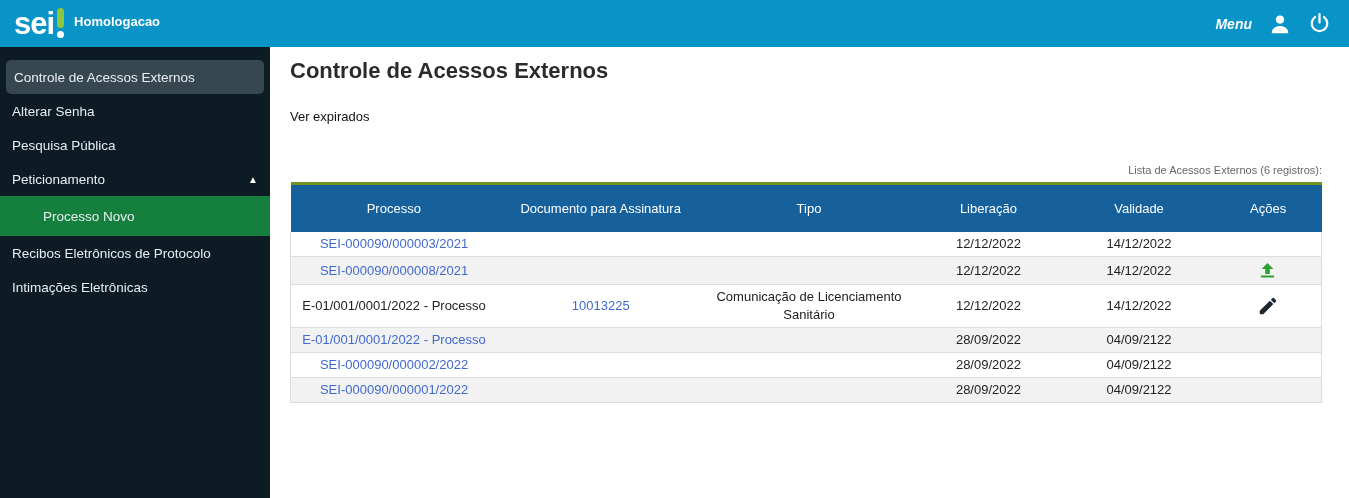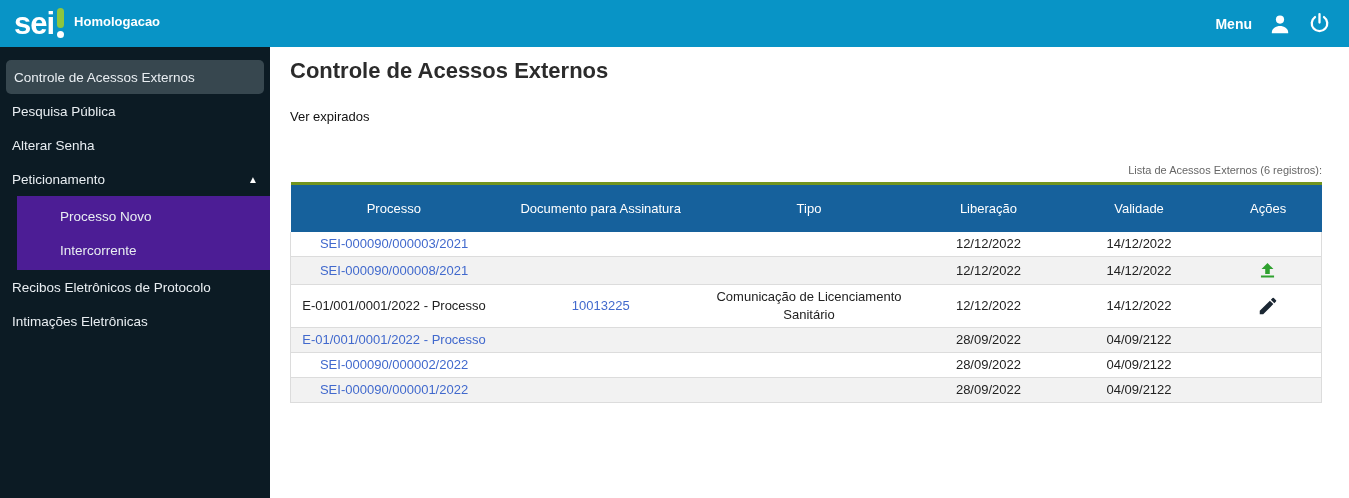--- a/index.html
+++ b/index.html
@@ -12,37 +12,37 @@
   .logo { display:flex; align-items:flex-end; cursor:pointer; }
   .logo-sei { color:#fff; font-weight:bold; font-size:31px; line-height:30px;
               letter-spacing:-1px; }
   .logo-bang { display:inline-flex; flex-direction:column; align-items:center;
                margin-left:3px; margin-bottom:1px; }
   .bang-bar { width:7px; height:20px; background:#8dc63f; border-radius:3.5px; }
   .bang-dot { width:7px; height:7px; background:#fff; border-radius:50%; margin-top:3px; }
   .logo-env { color:#fff; font-size:13px; font-weight:bold; margin-left:10px;
               margin-bottom:10px; }
   .topbar-right { display:flex; align-items:center; gap:16px; }
-  .menu-link { color:#fff; font-weight:bold; font-size:14px; cursor:pointer; }
+  .menu-link { color:#fff; font-weight:bold; font-size:14px; cursor:pointer;font-style:italic; }
   .icon-btn { display:inline-flex; align-items:center; justify-content:center;
               cursor:pointer; }
   .icon-btn svg { display:block; }
 
   
   .layout { display:flex; height:451px; }
 
   
   .sidebar { width:270px; background:#0c1b24; color:#e9eef2; padding-top:13px;
              flex-shrink:0; font-size:13.5px; }
   .side-item { height:34px; display:flex; align-items:center; padding:0 12px;
                cursor:pointer; }
   .side-item.selected { background:#37474f; border-radius:5px; margin:0 6px 0 6px;
                         padding:0 8px; }
   .side-item .caret { margin-left:auto; font-size:10px; color:#fff; }
-  .submenu { background:#4c1d95; padding:3px 0;margin-left:17px; }
+  .submenu { background:#15803d; padding:3px 0; }
   .side-item.sub { padding-left:43px; }
 
   
   .content { flex:1; padding:11px 27px 0 20px; }
   h1 { font-size:22px; color:#2b2b2b; font-weight:bold; }
   .ver-exp { display:inline-block; margin-top:25px; font-size:13px; color:#111;
              text-decoration:none; cursor:pointer; }
   .caption { margin-top:39px; margin-bottom:6px; text-align:right; font-size:11px;
              color:#666; }
 
@@ -93,35 +93,32 @@
     </span>
   </div>
 </div>
 
 <div class="layout">
   <nav class="sidebar">
     <div class="side-item selected">
       <span>Controle de Acessos Externos</span>
     </div>
     <div class="side-item">
+      <span>Alterar Senha</span>
+    </div>
+    <div class="side-item">
       <span>Pesquisa Pública</span>
-    </div>
-    <div class="side-item">
-      <span>Alterar Senha</span>
     </div>
     <div class="side-item">
       <span>Peticionamento</span>
       <span class="caret">▲</span>
     </div>
     <div class="submenu">
       <div class="side-item sub">
         <span>Processo Novo</span>
-      </div>
-      <div class="side-item sub">
-        <span>Intercorrente</span>
       </div>
     </div>
     <div class="side-item">
       <span>Recibos Eletrônicos de Protocolo</span>
     </div>
     <div class="side-item">
       <span>Intimações Eletrônicas</span>
     </div>
   </nav>
 

